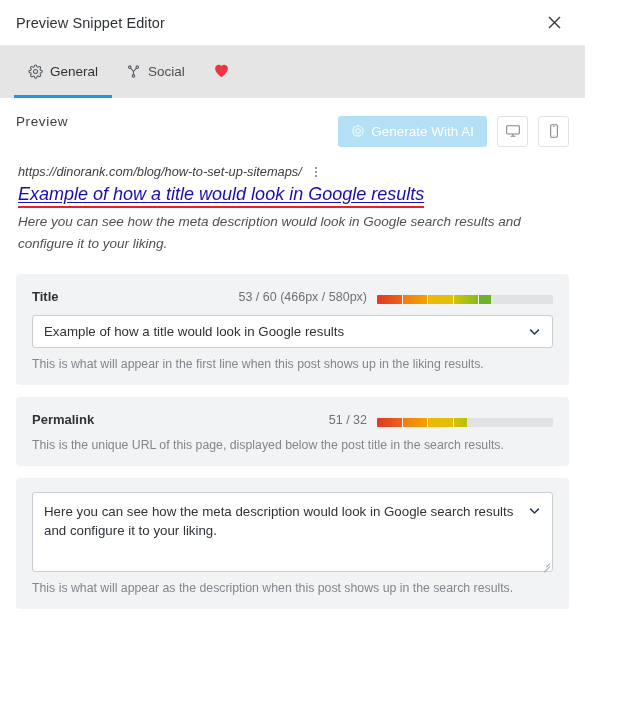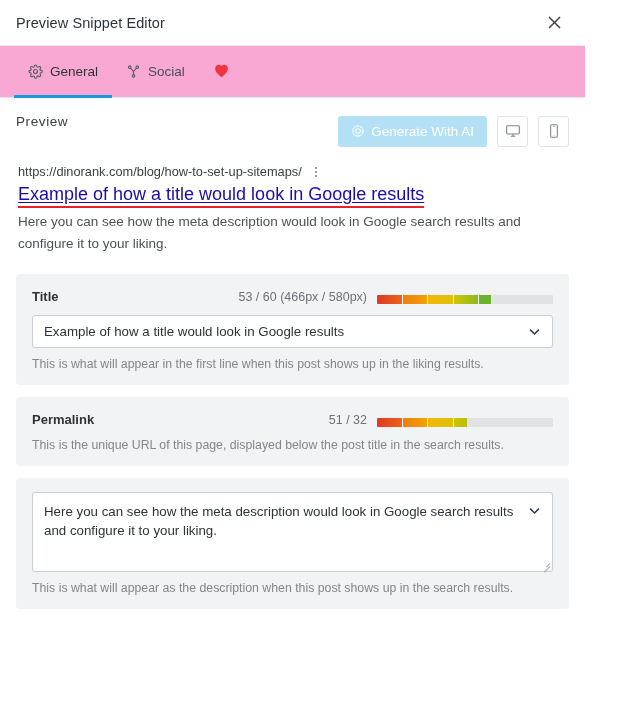--- a/index.html
+++ b/index.html
@@ -41,21 +41,21 @@
     cursor: pointer;
     color: #3c4043;
   }
   .close-btn svg { display: block; }
 
   
   .tabbar {
     height: 53px;
     border-top: 1px solid #e7eaee;
     border-bottom: 1px solid #e3e7eb;
-    background: #f9a8d4;
+    background: #e5e5e5;
     display: flex;
     align-items: stretch;
     padding-left: 14px;
     flex: 0 0 auto;
   }
   .tab {
     display: flex;
     align-items: center;
     gap: 7px;
     padding: 0 14px;
@@ -124,21 +124,21 @@
     border-radius: 3px;
     background: #ffffff;
     display: flex;
     align-items: center;
     justify-content: center;
     cursor: pointer;
     color: #7c858e;
   }
 
   
-  .serp { padding: 0 2px 0 2px; margin-bottom: 20px; }
+  .serp { padding: 0 2px 0 2px; margin-bottom: 20px; font-style: italic; }
   .serp-url-row {
     display: flex;
     align-items: center;
     gap: 10px;
     margin-bottom: 3px;
   }
   .serp-url {
     font-size: 12.8px;
     color: #3c4043;
     font-family: "Liberation Sans", sans-serif;

